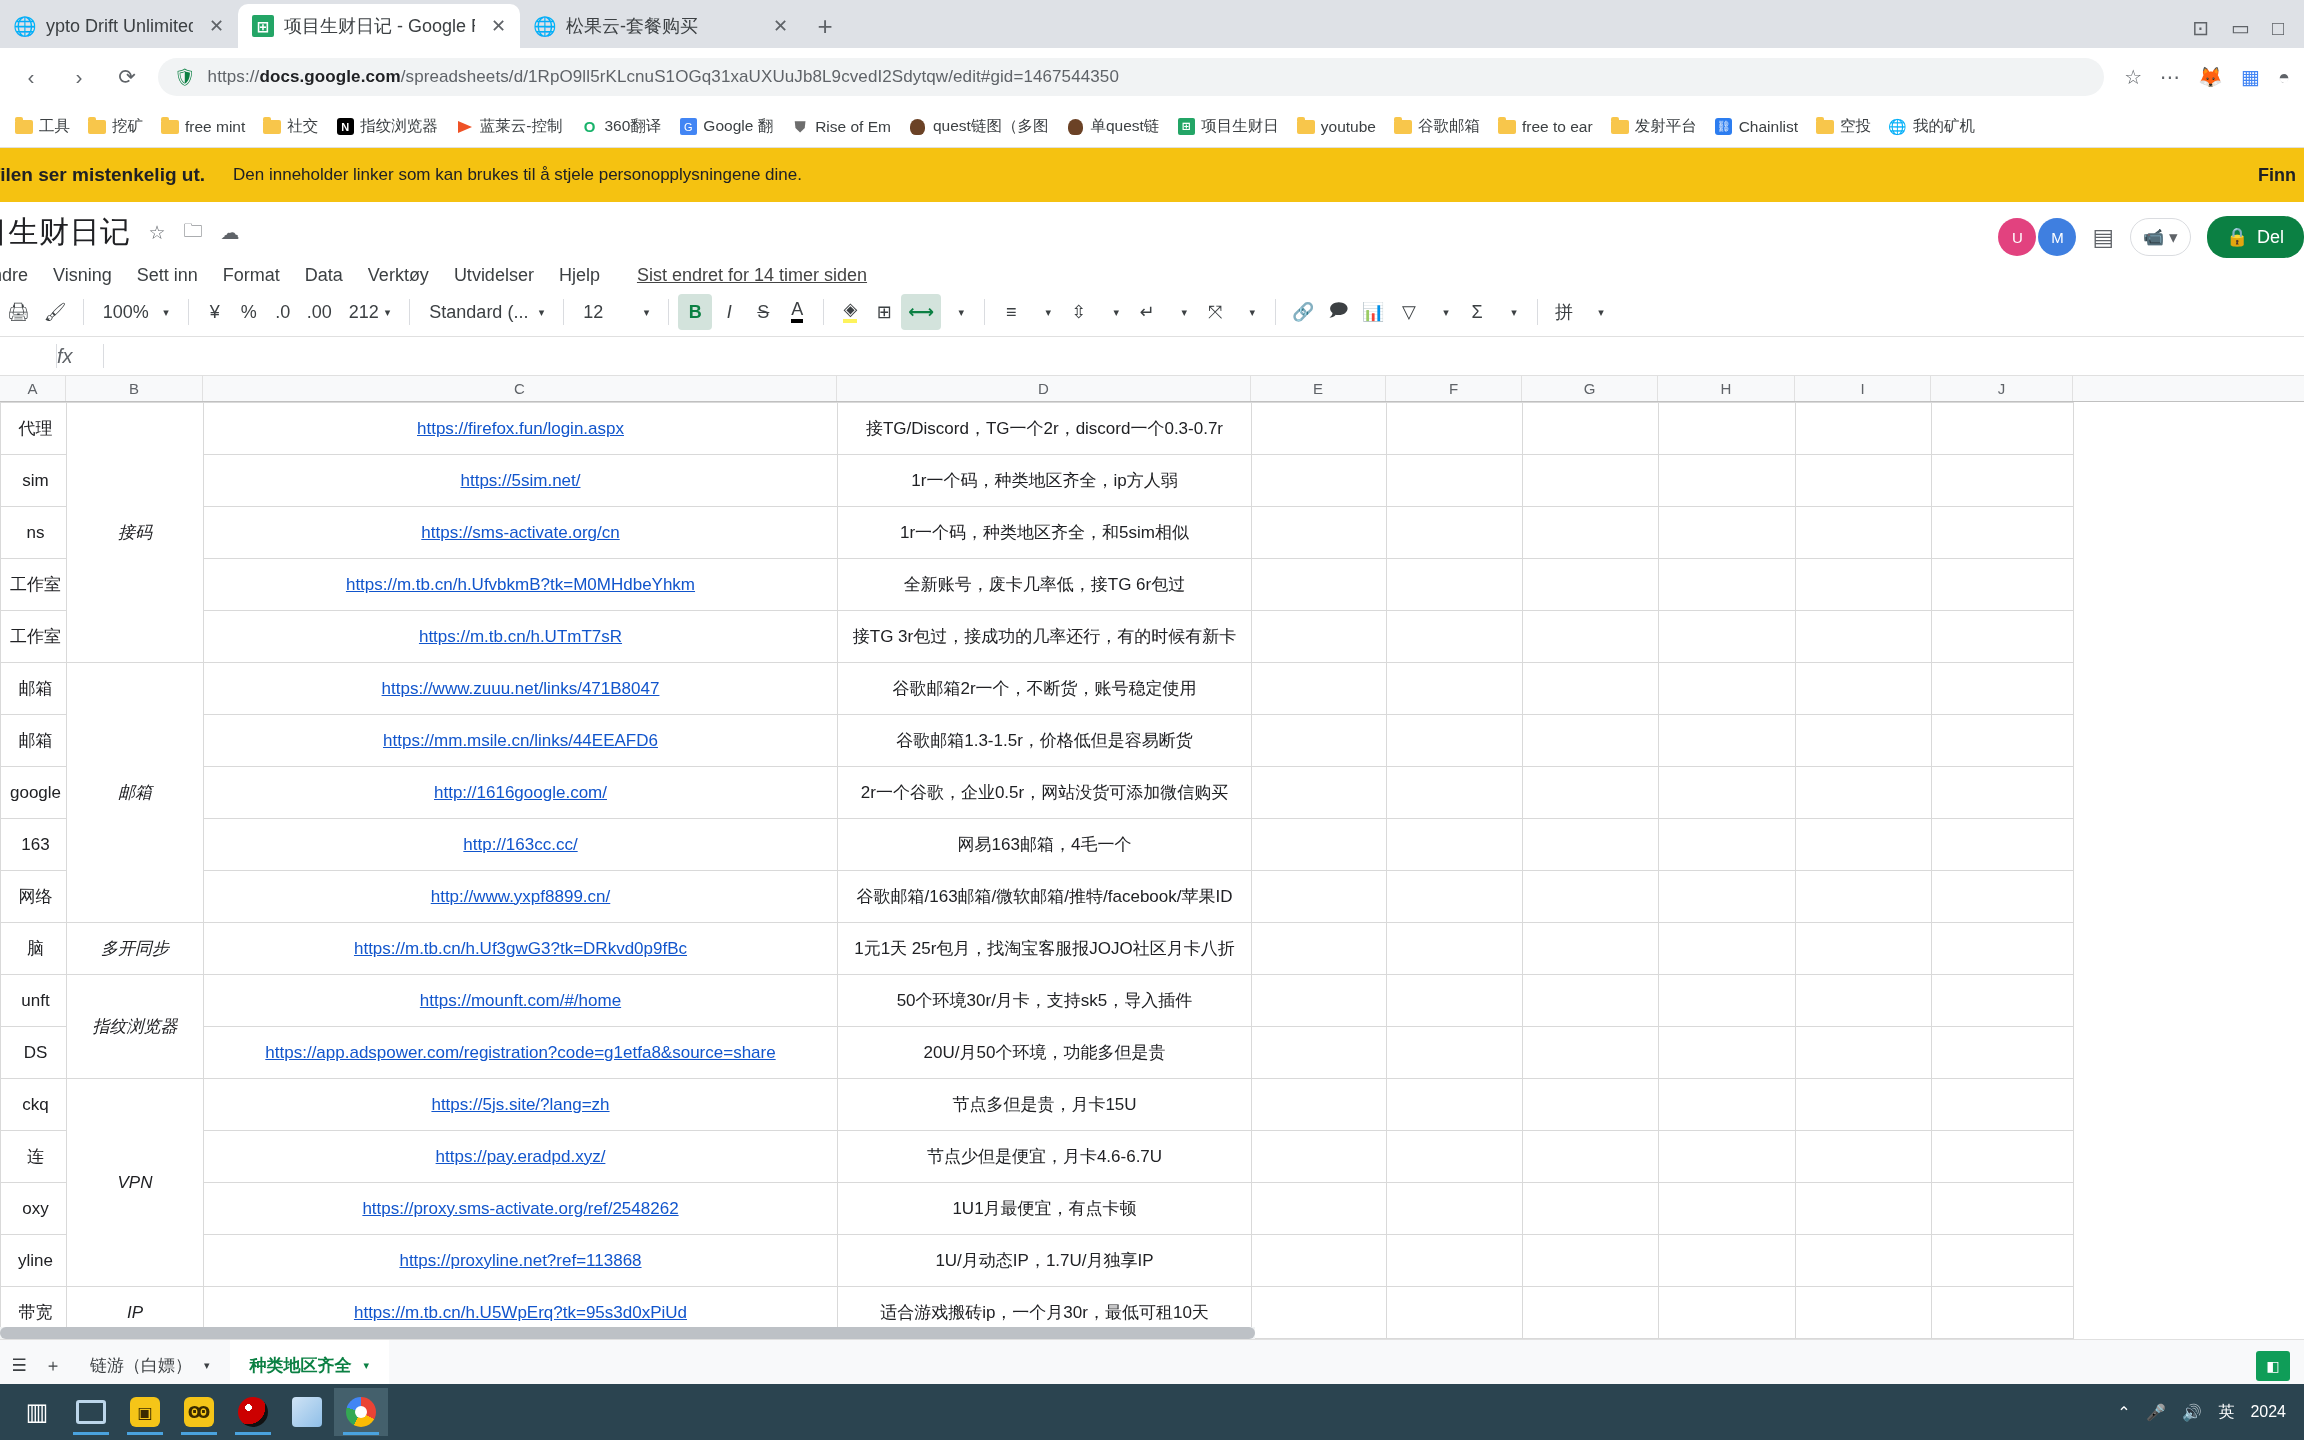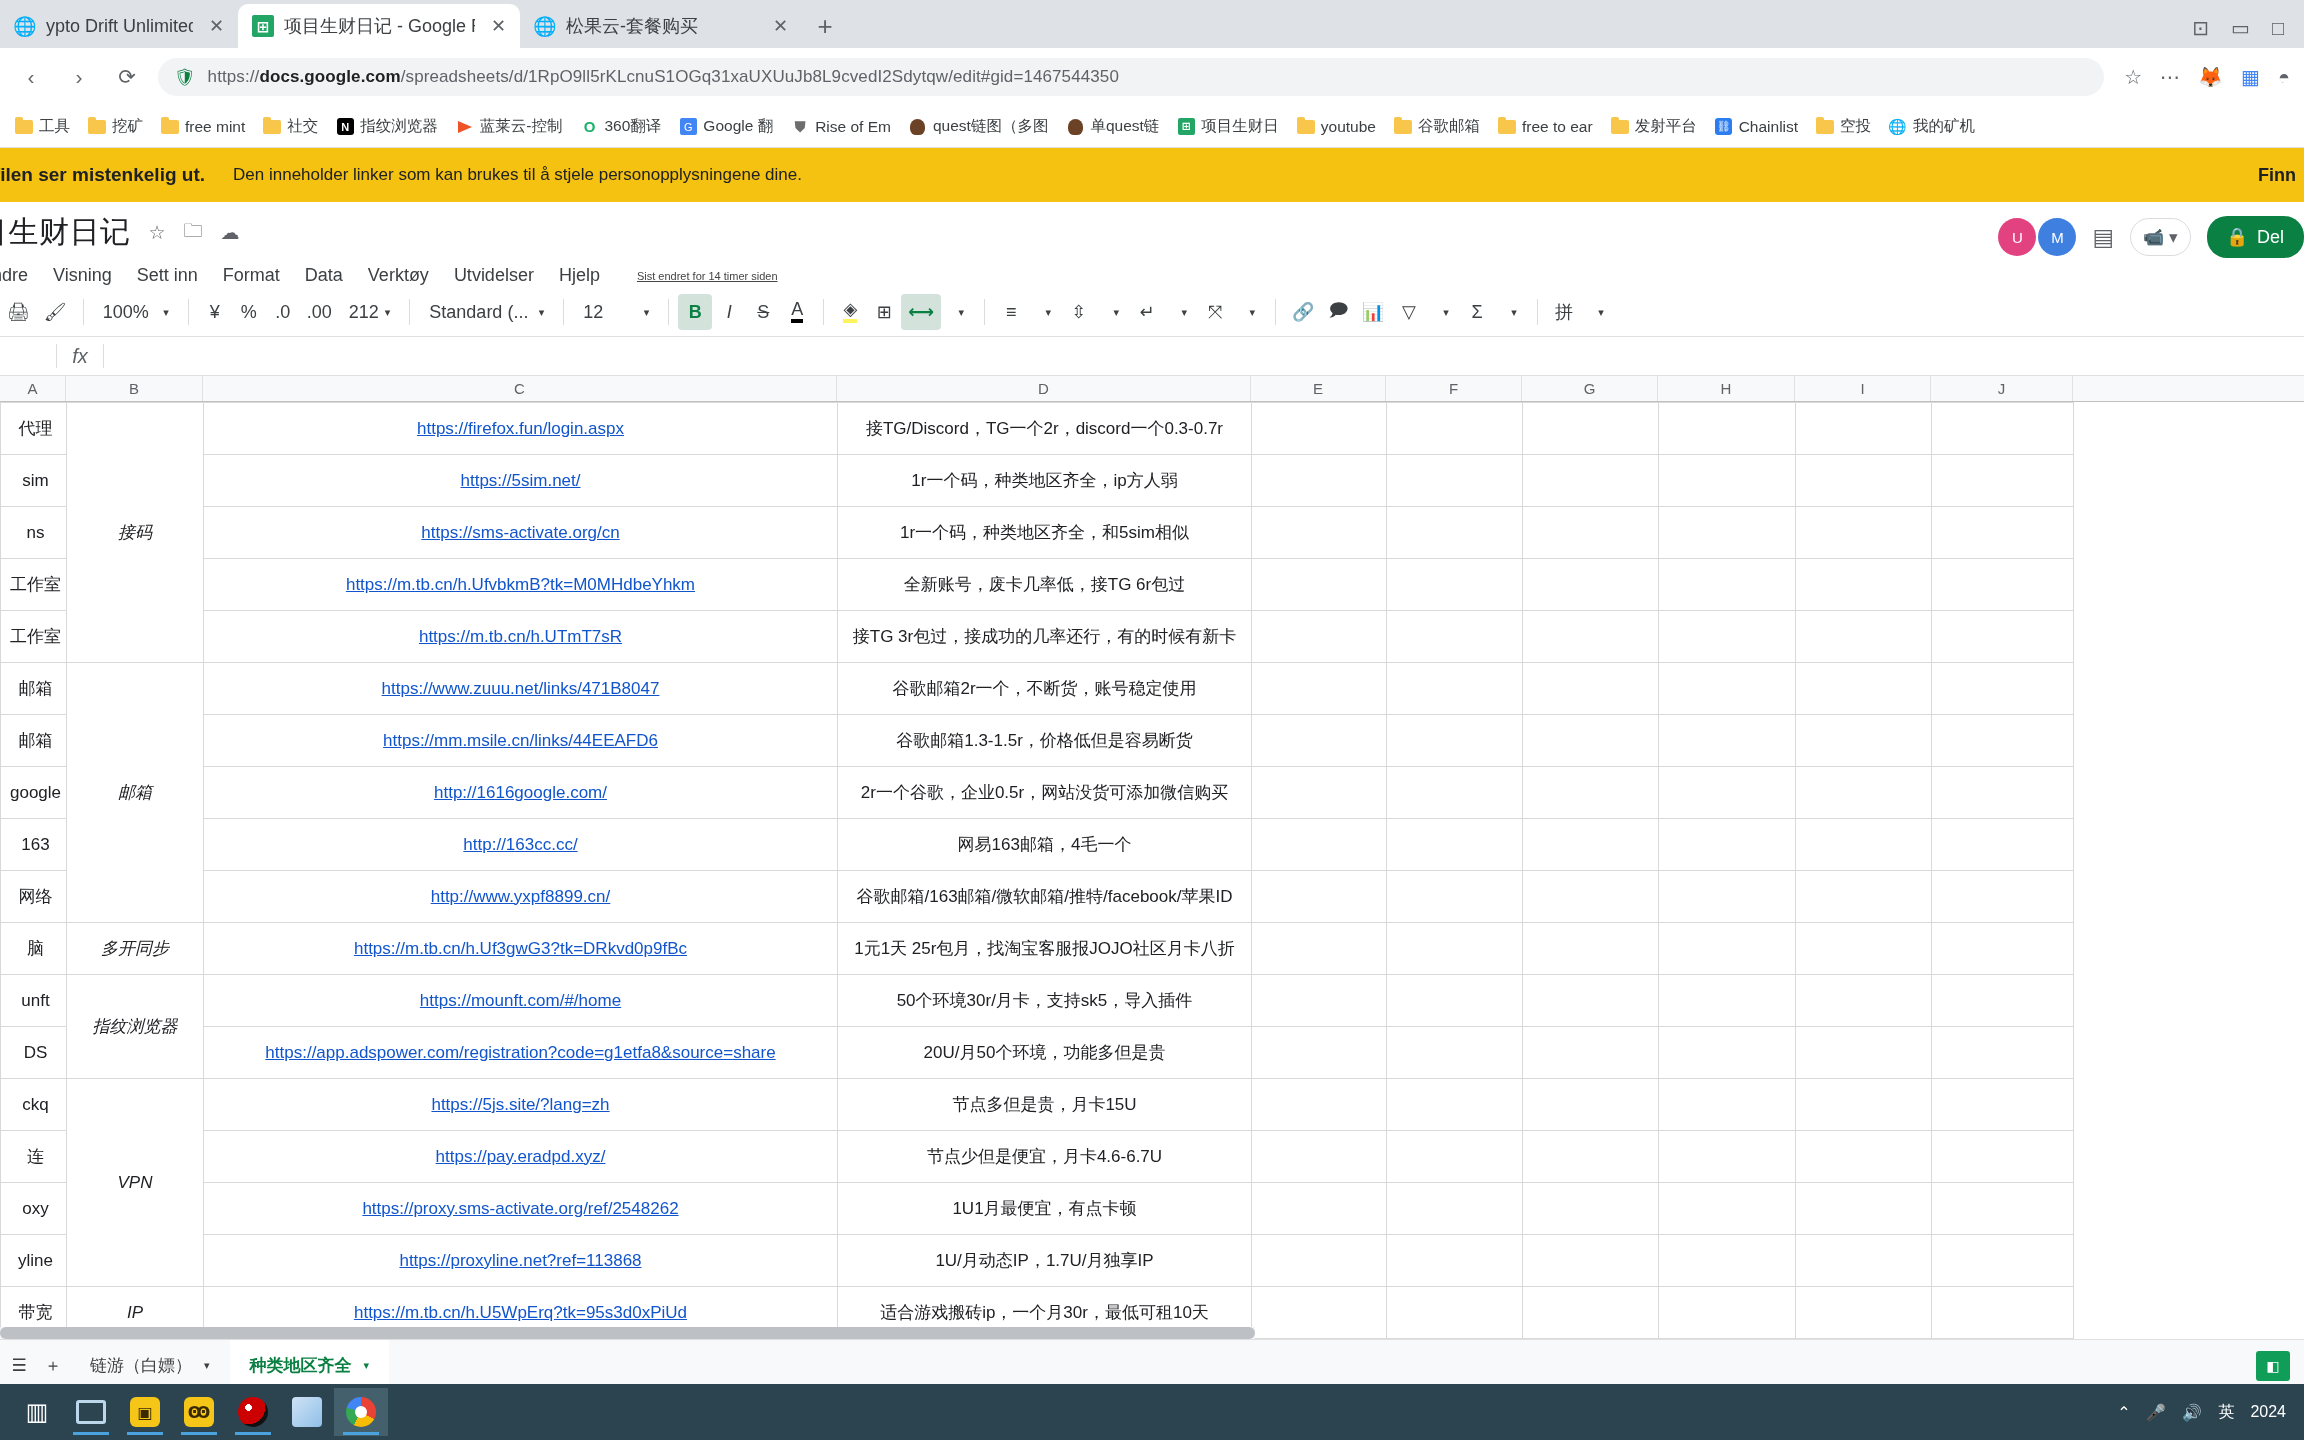--- a/index.html
+++ b/index.html
@@ -156,21 +156,21 @@
     padding: 10px 0 0 0;
     position: relative;
     height: 86px;
   }
   .doc-col { margin-left: -22px; }
   .doc-title-row { display:flex; align-items:center; gap: 18px; }
   .doc-title { font-size: 30px; color:#202124; letter-spacing: .5px; }
   .title-ico { color:#5f6368; font-size: 19px; }
   .menu-row { display:flex; align-items:center; gap: 21px; margin-top: 10px; font-size: 18px; color:#3c4043; }
   .menu-row .mi { padding: 2px 2px; }
-  .lastedit { margin-left: 14px; font-size: 11px; color:#444; text-decoration: underline; }
+  .lastedit { margin-left: 14px; font-size: 18px; color:#444; text-decoration: underline; }
 
   .head-right {
     position:absolute; right: 0px; top: 14px;
     display:flex; align-items:center; gap: 16px;
   }
   .avatar { width:38px;height:38px;border-radius:50%; display:flex;align-items:center;justify-content:center; color:#fff; font-size:15px;}
   .av1 { background:#e2427f; margin-right:-14px; }
   .av2 { background:#3f7fe0; }
   .hd-ico { color:#5f6368; font-size:23px; }
   .share-btn {
@@ -199,21 +199,21 @@
   .zoombox { width: 86px; justify-content: space-between; }
   .underA { border-bottom: 4px solid #000; line-height: .95; }
   .underFill { border-bottom: 4px solid #fdf35c; line-height: .95; }
 
   .formula-row {
     height: 40px; display:flex; align-items:center;
     border-top:1px solid #e0e0e0; border-bottom:1px solid #e0e0e0;
     font-size: 17px; color:#202124;
   }
   .namebox { width: 56px; text-align:center; color:#5f6368; font-size:17px; }
-  .fx { width: 46px; text-align:center; color:#5f6368; font-style: italic; font-size: 20px; }
+  .fx { width: 46px; text-align:left; color:#5f6368; font-style: italic; font-size: 20px; }
   .fml-sep { width:1px; height:24px; background:#dadce0; }
   .fml-text { padding-left: 16px; white-space: nowrap; overflow:hidden; }
 
   
   .grid-wrap { position: relative; background:#fff; }
   .colhdr {
     display: flex; height: 26px;
     background: #f8f9fa; border-bottom: 1px solid #c0c0c0;
     font-size: 15px; color:#5f6368;
   }

